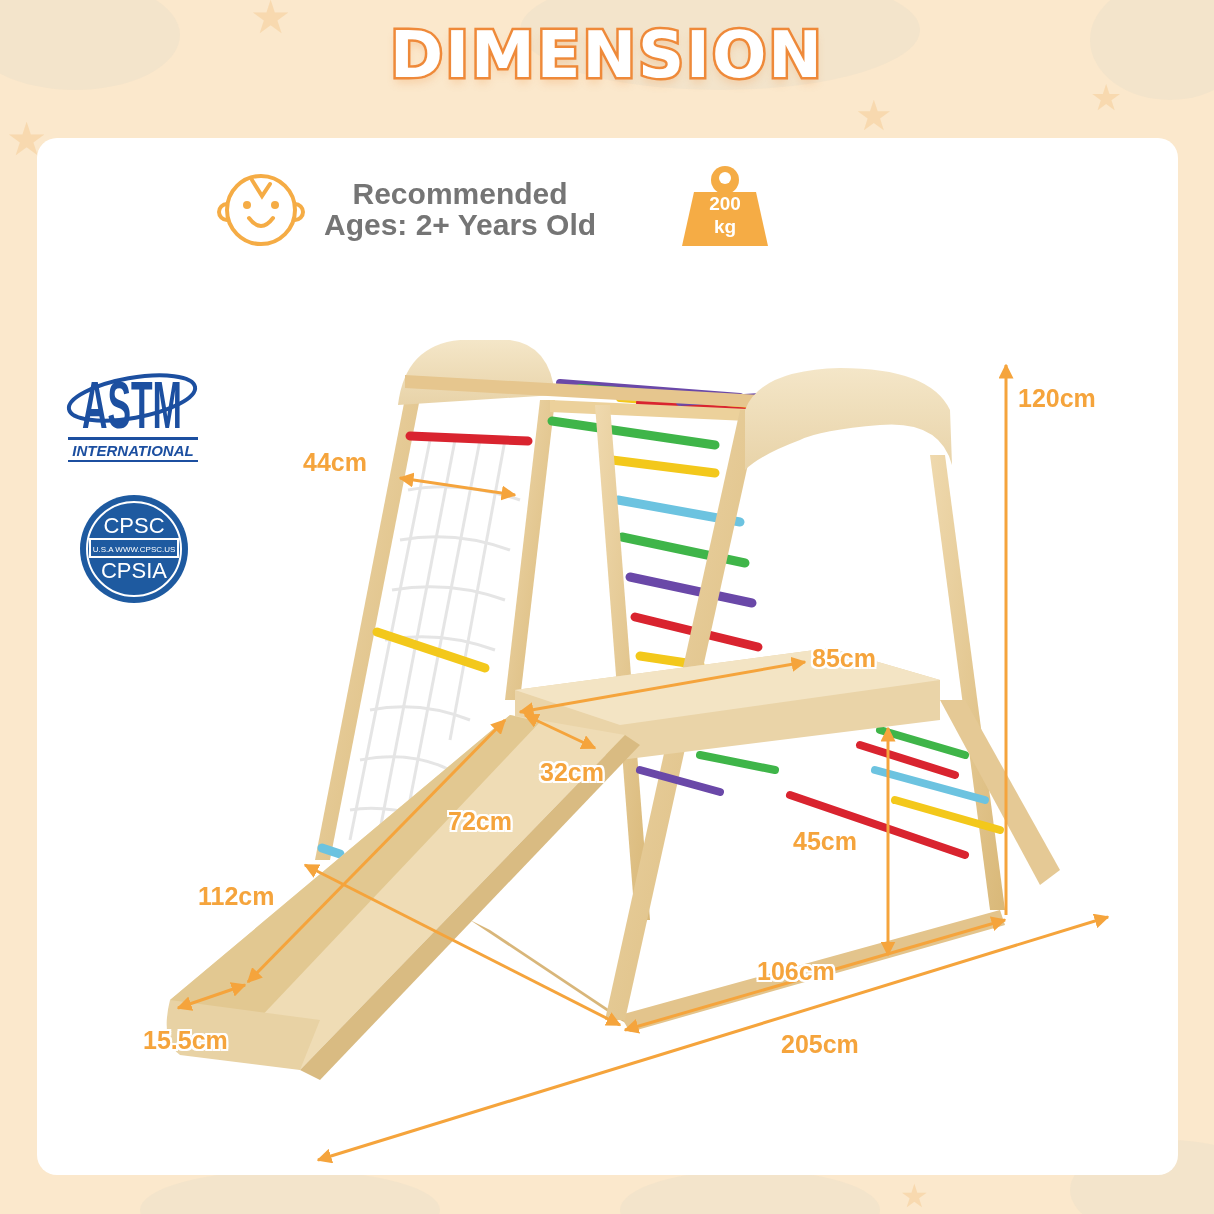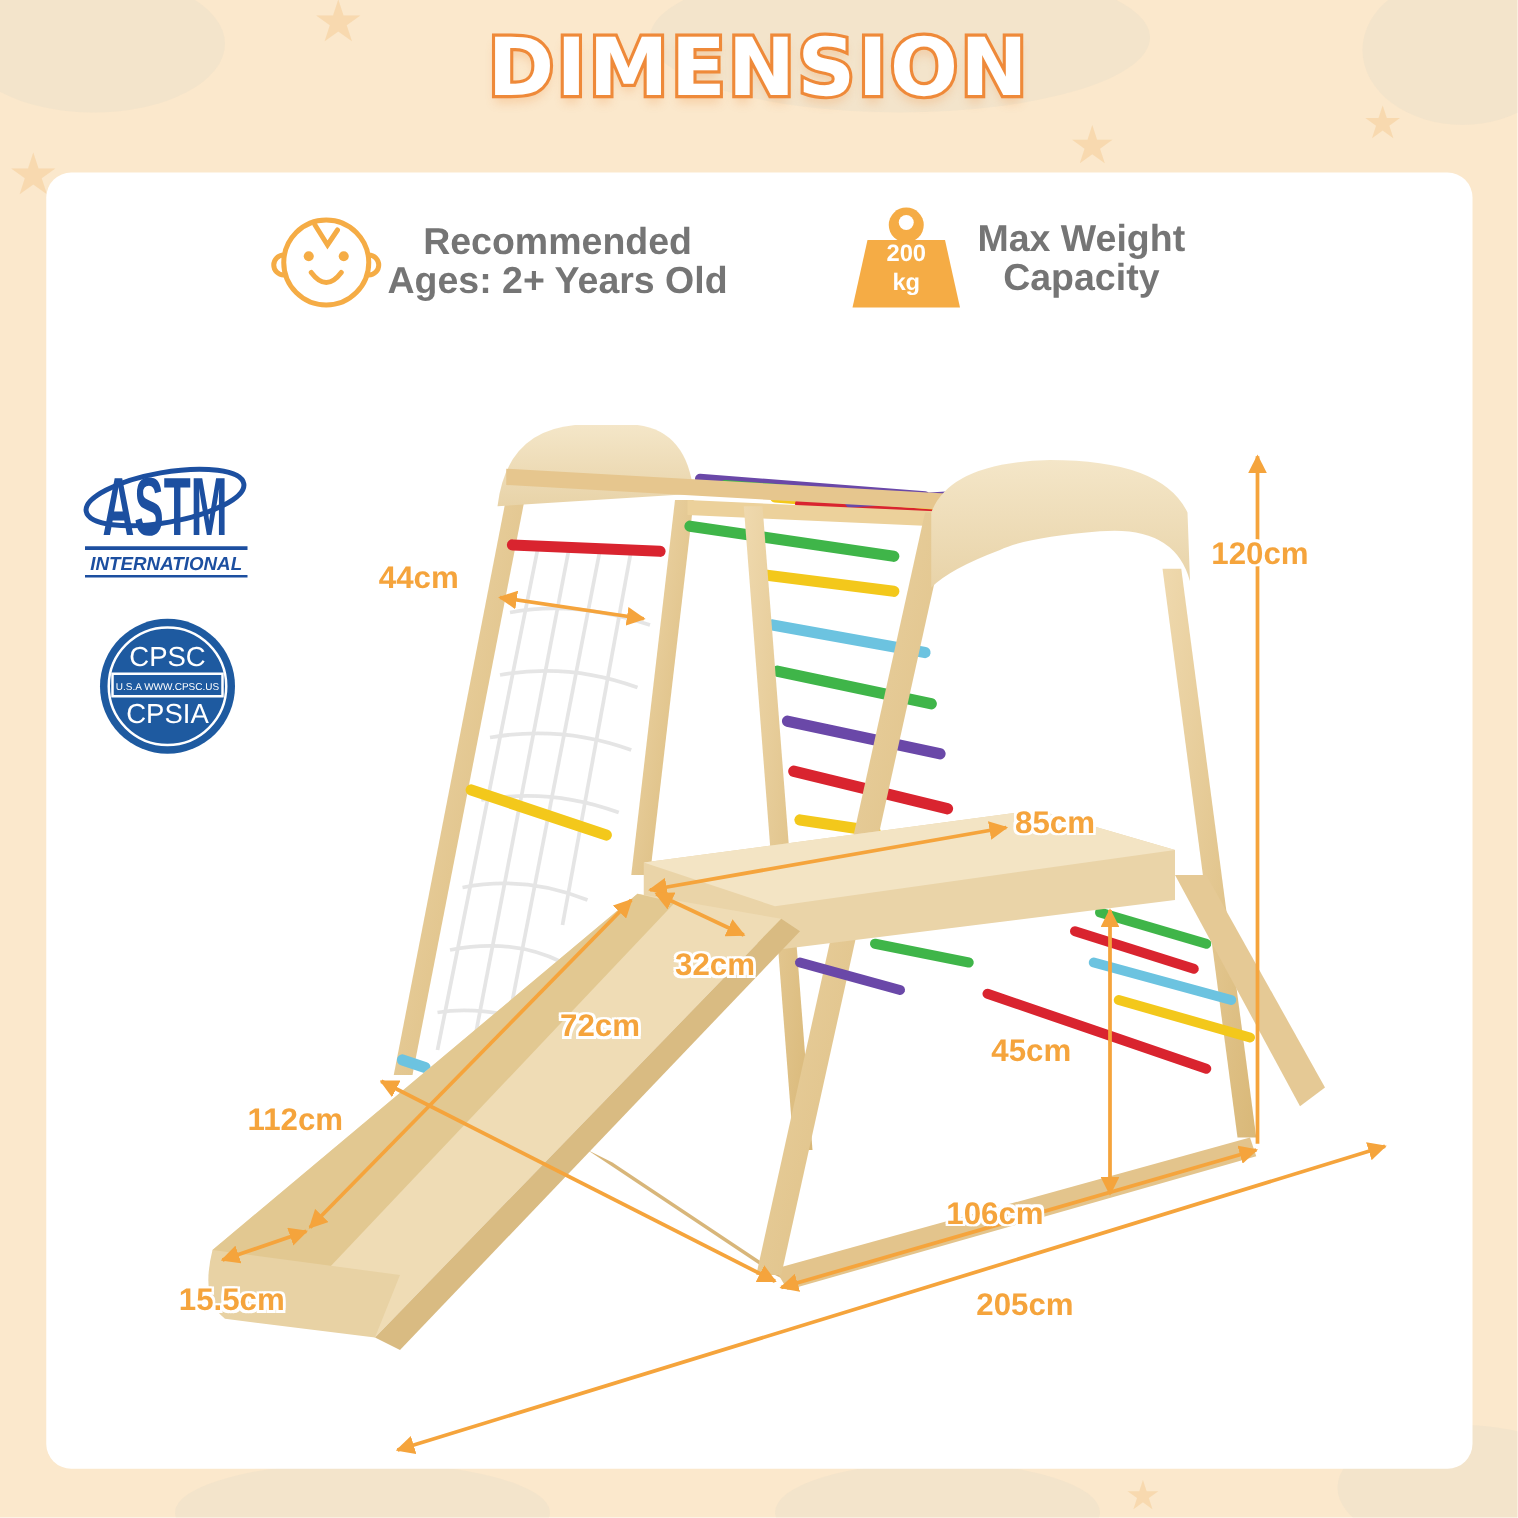--- a/index.html
+++ b/index.html
@@ -67,41 +67,37 @@
     <g fill="none" stroke="#f5ac45" stroke-width="4" stroke-linecap="round">
       <circle cx="49" cy="42" r="34"></circle>
       <path d="M15 36 a8 8 0 0 0 0 16"></path>
       <path d="M83 36 a8 8 0 0 1 0 16"></path>
       <path d="M40 12 L50 28 L58 16"></path>
       <path d="M37 50 q12 16 24 0"></path>
     </g>
     <circle cx="35" cy="37" r="4" fill="#f5ac45"></circle>
     <circle cx="63" cy="37" r="4" fill="#f5ac45"></circle>
   </svg>
-  <div class="feature-text" style="margin-left:0;">
+  <div class="feature-text" style="margin-left:14px;">
     <div>Recommended</div>
     <div>Ages: 2+ Years Old</div>
   </div>
 </div>
 
 <div class="feature" style="left:680px; top:162px;">
   <div style="position:relative; width:90px; height:90px;">
     <svg width="90" height="90" viewBox="0 0 90 90" style="position:absolute; left:0; top:0;">
       <circle cx="45" cy="18" r="14" fill="#f5ac45"></circle>
       <circle cx="45" cy="16" r="6" fill="#ffffff"></circle>
       <path d="M14 30 L76 30 L88 84 L2 84 Z" fill="#f5ac45"></path>
     </svg>
     <div style="position:absolute; left:0; width:90px; top:30px; text-align:center; color:#fff; font-weight:bold; font-size:19px; line-height:23px;">
       <div>200</div>
       <div>kg</div>
     </div>
-  </div>
-  <div class="feature-text" style="margin-left:12px;">
-    <div>Max Weight</div>
-    <div>Capacity</div>
   </div>
 </div>
 
 <div class="badge-astm">
   <svg width="140" height="125" viewBox="0 0 140 125">
     <ellipse cx="70" cy="58" rx="64" ry="20" fill="none" stroke="#1c4fa0" stroke-width="4" transform="rotate(-10 70 58)"></ellipse>
     <text x="70" y="88" text-anchor="middle" font-family="Liberation Sans, sans-serif" font-weight="bold" font-size="66" fill="#1c4fa0" textLength="100" lengthAdjust="spacingAndGlyphs">ASTM</text>
     <rect x="6" y="97" width="130" height="3" fill="#1c4fa0"></rect>
     <text x="71" y="116" text-anchor="middle" font-family="Liberation Sans, sans-serif" font-weight="bold" font-style="italic" font-size="15" fill="#1c4fa0">INTERNATIONAL</text>
     <rect x="6" y="120" width="130" height="2" fill="#1c4fa0"></rect>
@@ -220,21 +216,21 @@
     <line x1="525" y1="715" x2="595" y2="748" marker-start="url(#ah)" marker-end="url(#ah)"></line>
     <line x1="505" y1="720" x2="248" y2="982" marker-start="url(#ah)" marker-end="url(#ah)"></line>
     <line x1="305" y1="865" x2="620" y2="1025" marker-start="url(#ah)" marker-end="url(#ah)"></line>
     <line x1="888" y1="728" x2="888" y2="955" marker-start="url(#ah)" marker-end="url(#ah)"></line>
     <line x1="625" y1="1030" x2="1005" y2="920" marker-start="url(#ah)" marker-end="url(#ah)"></line>
     <line x1="178" y1="1008" x2="245" y2="985" marker-start="url(#ah)" marker-end="url(#ah)"></line>
     <line x1="318" y1="1160" x2="1108" y2="917" marker-start="url(#ah)" marker-end="url(#ah)"></line>
   </g>
 </svg>
 
-<div class="dim-label" style="left:969px; top:384px;margin-top:45px;">120cm</div>
+<div class="dim-label" style="left:1018px; top:384px;">120cm</div>
 <div class="dim-label" style="left:303px; top:448px;">44cm</div>
 <div class="dim-label" style="left:812px; top:644px;">85cm</div>
 <div class="dim-label" style="left:540px; top:758px;">32cm</div>
 <div class="dim-label" style="left:448px; top:807px;">72cm</div>
 <div class="dim-label" style="left:198px; top:882px;text-align:center;">112cm</div>
 <div class="dim-label" style="left:793px; top:827px;">45cm</div>
 <div class="dim-label" style="left:757px; top:936px;margin-top:21px;">106cm</div>
 <div class="dim-label" style="left:143px; top:1026px;">15.5cm</div>
 <div class="dim-label" style="left:781px; top:1030px;">205cm</div>
 

